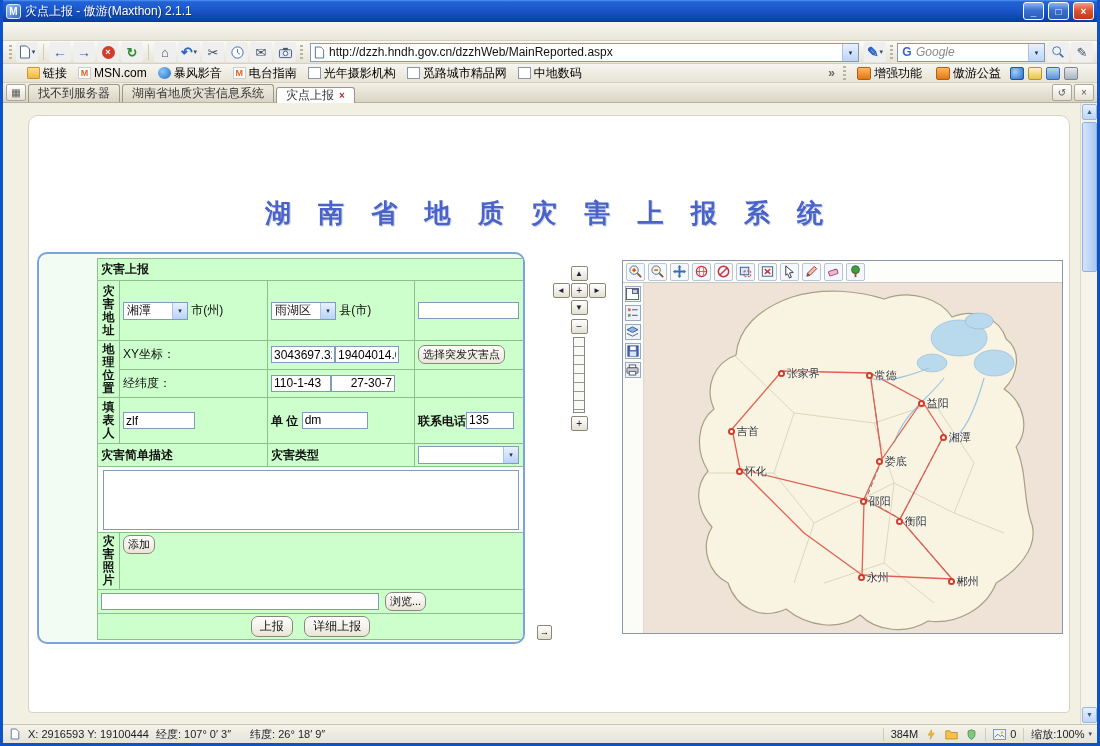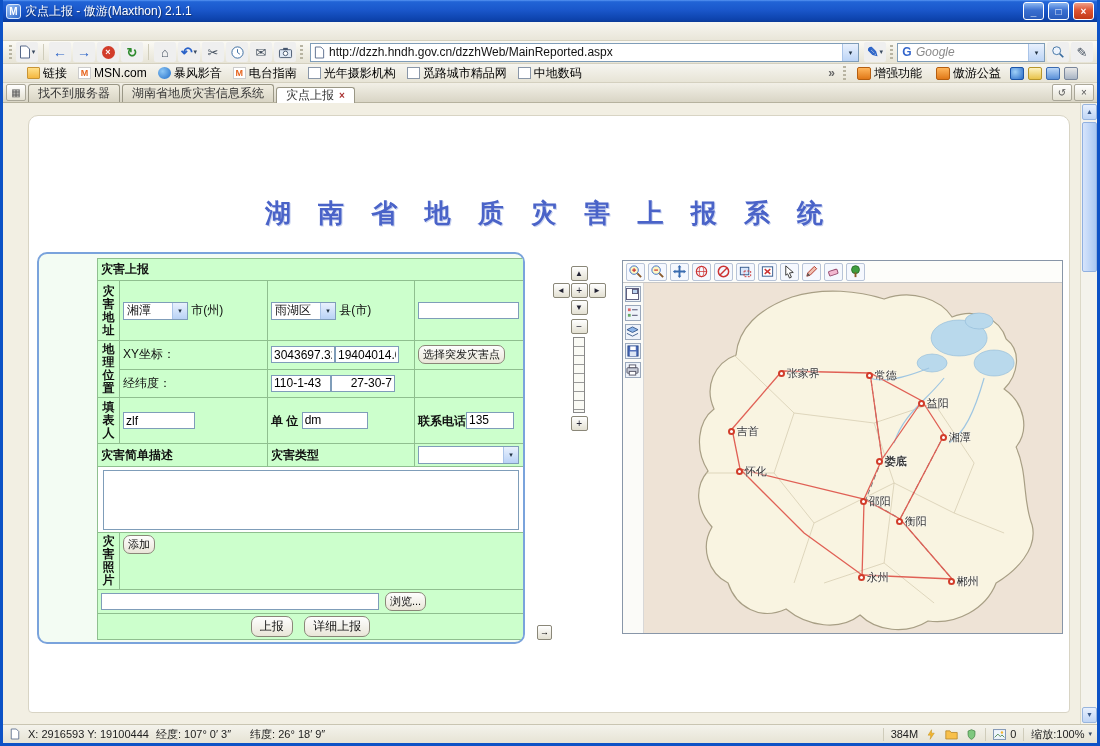--- a/index.html
+++ b/index.html
@@ -600,21 +600,21 @@
                   <span class="city-name">益阳</span>
                 </div>
                 <div class="city" style="left: 88px; top: 146px;">
                   <span class="city-dot"></span>
                   <span class="city-name">吉首</span>
                 </div>
                 <div class="city" style="left: 300px; top: 152px;">
                   <span class="city-dot"></span>
                   <span class="city-name">湘潭</span>
                 </div>
-                <div class="city" style="left: 236px; top: 176px; font-weight: bold;">
+                <div class="city" style="left: 236px; top: 176px;">
                   <span class="city-dot"></span>
                   <span class="city-name">娄底</span>
                 </div>
                 <div class="city" style="left: 96px; top: 186px;">
                   <span class="city-dot"></span>
                   <span class="city-name">怀化</span>
                 </div>
                 <div class="city" style="left: 220px; top: 216px;">
                   <span class="city-dot"></span>
                   <span class="city-name">邵阳</span>

